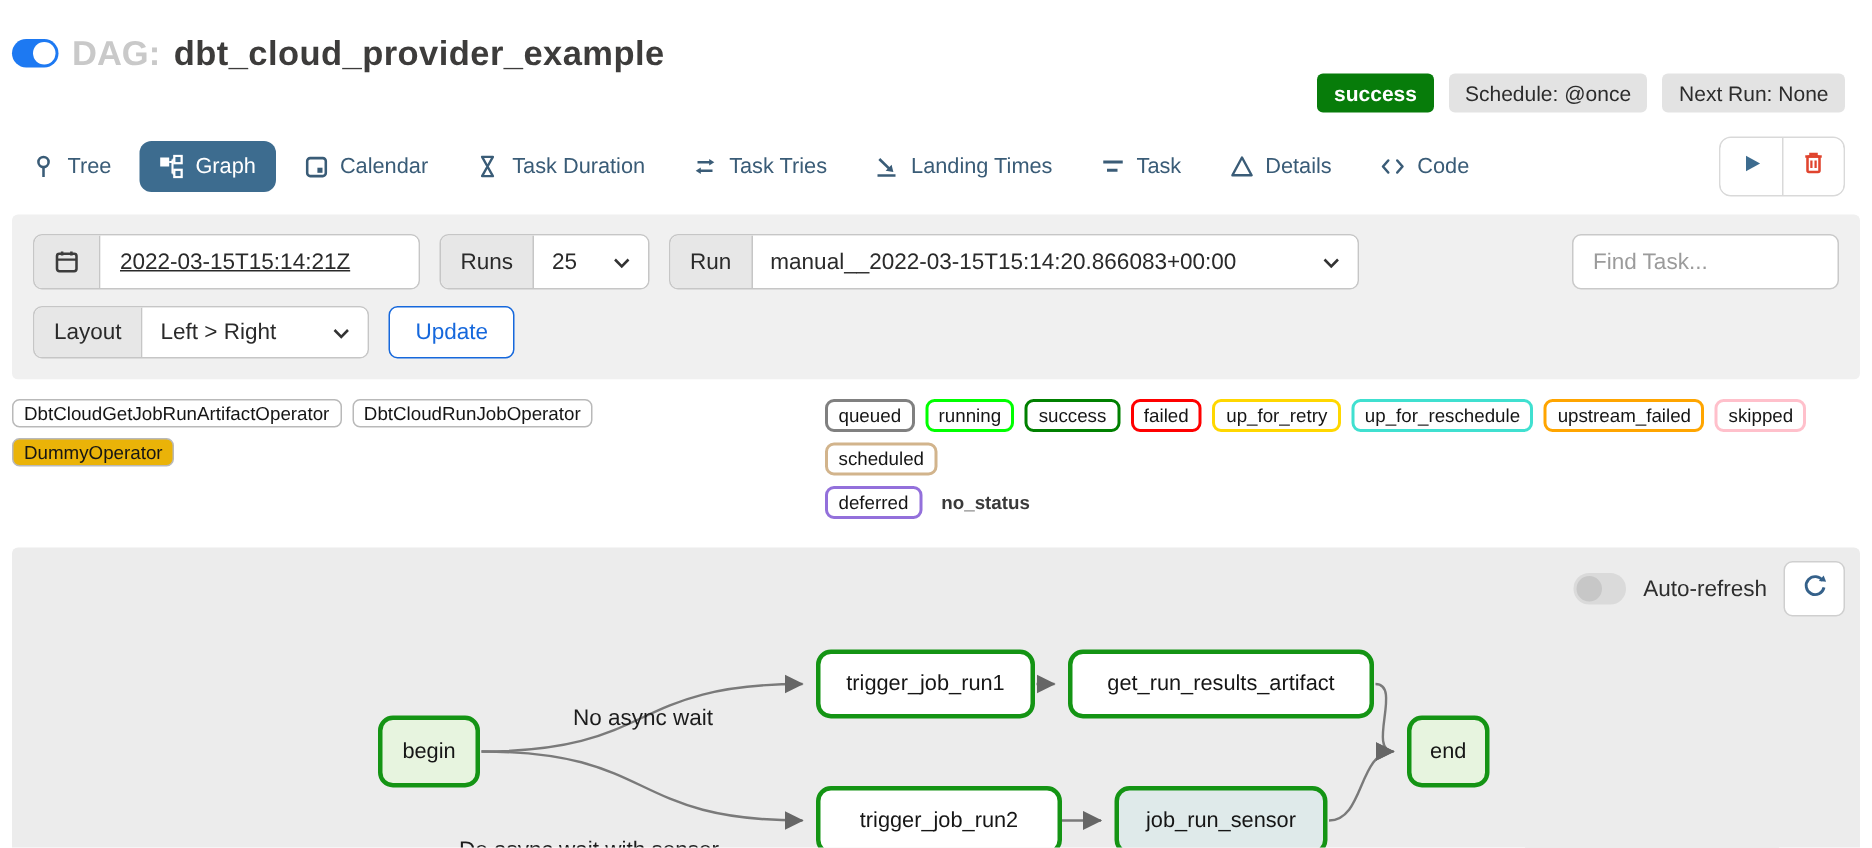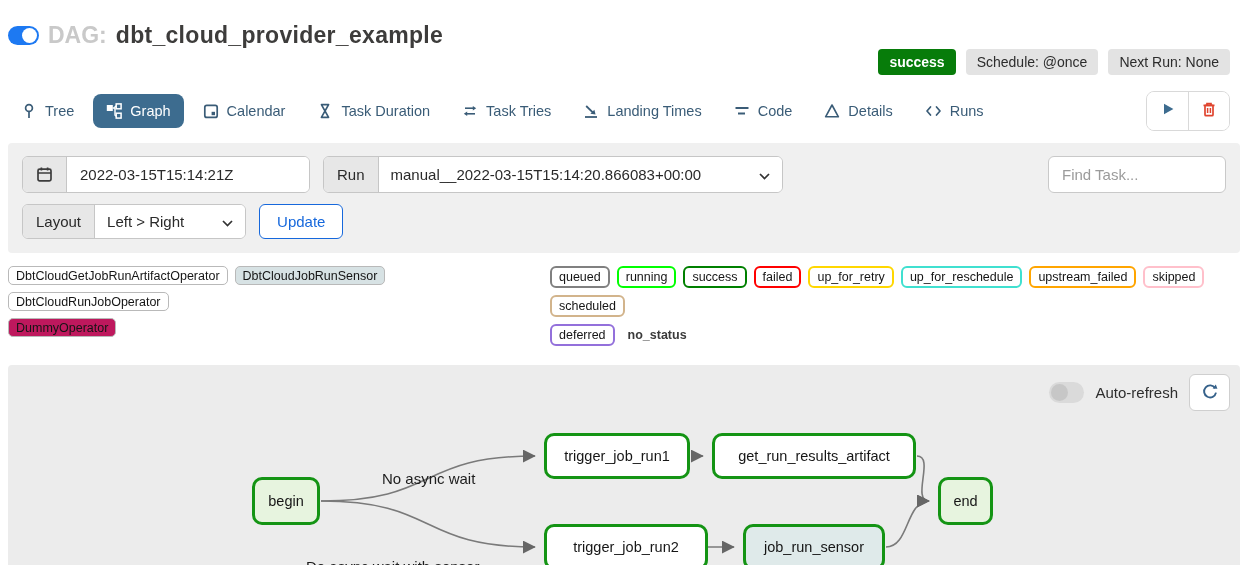--- a/index.html
+++ b/index.html
@@ -145,38 +145,38 @@
         </span>
       <span>Landing Times</span>
     </div>
     <div class="tab">
       <span>
           <svg width="16" height="16" viewBox="0 0 16 16">
             <path d="M1.5 5 H14.5" stroke="currentColor" stroke-width="2" fill="none"></path>
             <path d="M4 10.5 H11" stroke="currentColor" stroke-width="2" fill="none"></path>
           </svg>
         </span>
-      <span>Code</span>
+      <span>Task</span>
     </div>
     <div class="tab">
       <span>
           <svg width="16" height="16" viewBox="0 0 16 16">
             <polygon points="8,2 14.4,13.8 1.6,13.8" fill="none" stroke="currentColor" stroke-width="1.6" stroke-linejoin="round"></polygon>
           </svg>
         </span>
       <span>Details</span>
     </div>
     <div class="tab">
       <span>
           <svg width="17" height="16" viewBox="0 0 17 16">
             <polyline points="5.5,4 2,8 5.5,12" fill="none" stroke="currentColor" stroke-width="1.7" stroke-linecap="round" stroke-linejoin="round"></polyline>
             <polyline points="11.5,4 15,8 11.5,12" fill="none" stroke="currentColor" stroke-width="1.7" stroke-linecap="round" stroke-linejoin="round"></polyline>
           </svg>
         </span>
-      <span>Runs</span>
+      <span>Code</span>
     </div>
     <div class="actions">
       <div class="action-btn">
         <span><svg width="16" height="16" viewBox="0 0 16 16">
               <polygon points="4,2.8 13.4,8 4,13.2" fill="#3d6c8f"></polygon>
             </svg></span>
       </div>
       <div class="action-btn">
         <span><svg width="16" height="17" viewBox="0 0 16 17">
               <path d="M2.5 4.3 H13.5" stroke="#e0442e" stroke-width="1.7" fill="none"></path>
@@ -191,21 +191,30 @@
   <section class="filter-panel">
     <div class="filter-row">
       <div class="igroup">
         <span class="iaddon">
             <svg width="17" height="17" viewBox="0 0 17 17">
               <rect x="2" y="3.2" width="13" height="11.6" rx="1.6" fill="none" stroke="#3c3c3c" stroke-width="1.7"></rect>
               <path d="M5.4 1.6 V4.4 M11.6 1.6 V4.4" stroke="#3c3c3c" stroke-width="1.7" fill="none"></path>
               <path d="M2 7 H15" stroke="#3c3c3c" stroke-width="1.5" fill="none"></path>
             </svg>
           </span>
-        <input class="itext" style="width: 242px;" value="2022-03-15T15:14:21Z">
+        <input class="itext" style="width: 212px; text-decoration: underline;" value="2022-03-15T15:14:21Z">
+      </div>
+      <div class="igroup">
+        <span class="iaddon">Runs</span>
+        <div class="iselect" style="width:76px">
+          <span>25</span>
+          <span><svg width="11" height="7" viewBox="0 0 11 7">
+                <polyline points="1,1 5.5,5.6 10,1" fill="none" stroke="#333" stroke-width="1.7"></polyline>
+              </svg></span>
+        </div>
       </div>
       <div class="igroup">
         <span class="iaddon">Run</span>
         <div class="iselect" style="width:403px">
           <span>manual__2022-03-15T15:14:20.866083+00:00</span>
           <span><svg width="11" height="7" viewBox="0 0 11 7">
                 <polyline points="1,1 5.5,5.6 10,1" fill="none" stroke="#333" stroke-width="1.7"></polyline>
               </svg></span>
         </div>
       </div>
@@ -222,25 +231,24 @@
         </div>
       </div>
       <button class="update-btn">Update</button>
     </div>
   </section>
 
   <section class="legend">
     <div class="operators">
         <div class="legend-row">
           <span class="op-badge" style="background: rgb(255, 255, 255);">DbtCloudGetJobRunArtifactOperator</span>
-          <span class="op-badge" style="background: rgb(215, 226, 228);">DbtCloudJobRunSensor</span>
           <span class="op-badge" style="background: rgb(255, 255, 255);">DbtCloudRunJobOperator</span>
         </div>
         <div class="legend-row">
-          <span class="op-badge" style="background: #be185d;">DummyOperator</span>
+          <span class="op-badge" style="background: #eab308;">DummyOperator</span>
         </div>
       </div>
     <div class="statuses">
         <div class="legend-row">
           <span class="status-badge" style="border-color: rgb(128, 128, 128);">queued</span>
           <span class="status-badge" style="border-color: rgb(0, 255, 0);">running</span>
           <span class="status-badge" style="border-color: rgb(0, 128, 0);">success</span>
           <span class="status-badge" style="border-color: rgb(255, 0, 0);">failed</span>
           <span class="status-badge" style="border-color: rgb(255, 215, 0);">up_for_retry</span>
           <span class="status-badge" style="border-color: rgb(64, 224, 208);">up_for_reschedule</span>

